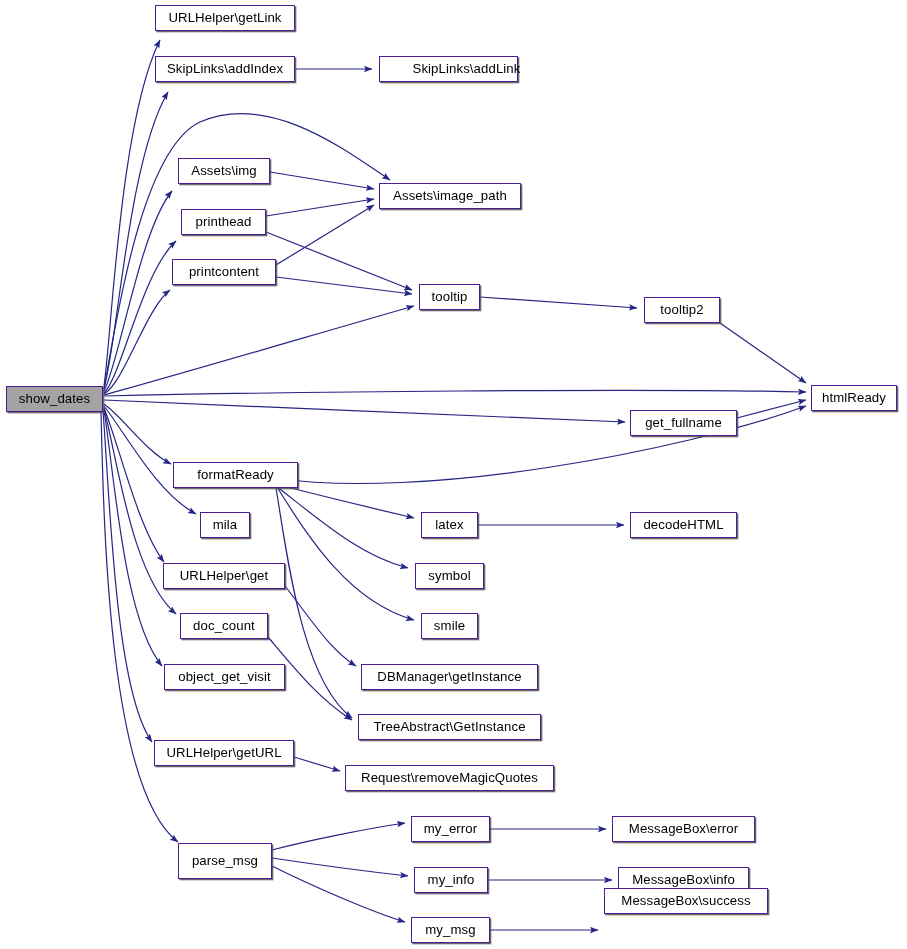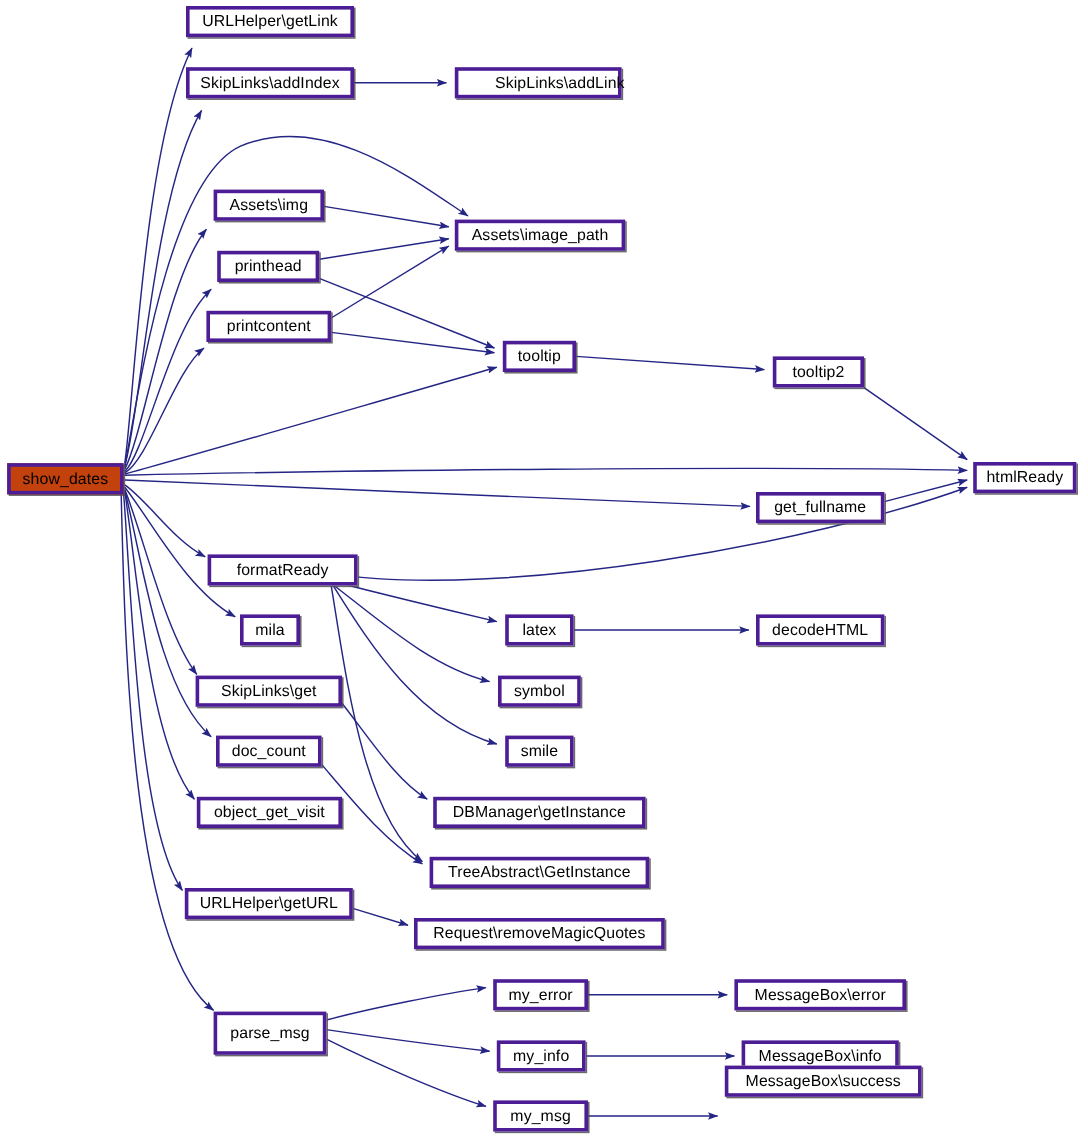--- a/index.html
+++ b/index.html
@@ -20,34 +20,34 @@
     position: absolute;
     left: 0;
     top: 0;
     width: 907px;
     height: 949px;
     pointer-events: none;
   }
   .gnode {
     position: absolute;
     box-sizing: border-box;
-    border: 3px solid #4c1d95;
+    border: 1px solid #4c1d95;
     background: #ffffff;
     color: #000000;
     font-size: 13.2px;
     line-height: 1;
     display: flex;
     align-items: center;
     justify-content: center;
     white-space: nowrap;
     box-shadow: 1.3px 1.3px 0 0 rgba(80,80,80,0.85);
     letter-spacing: 0.1px;
   }
   .gnode.highlight {
-    background: #c2410c;
+    background: #a3a3a3;
   }
   .gnode .nlabel {
     pointer-events: none;
   }
 </style>
 </head>
 <body>
 
 <div id="graph-root">
   <svg id="edge-layer" viewBox="0 0 907 949" xmlns="http://www.w3.org/2000/svg">
@@ -142,21 +142,21 @@
       <div class="gnode" style="left: 200px; top: 512px; width: 50px; height: 26px;">
         <span class="nlabel">mila</span>
       </div>
       <div class="gnode" style="left: 421px; top: 512px; width: 57px; height: 26px;">
         <span class="nlabel">latex</span>
       </div>
       <div class="gnode" style="left: 630px; top: 512px; width: 107px; height: 26px;">
         <span class="nlabel">decodeHTML</span>
       </div>
       <div class="gnode" style="left: 163px; top: 563px; width: 122px; height: 26px;">
-        <span class="nlabel">SkipLinks\get</span>
+        <span class="nlabel">URLHelper\get</span>
       </div>
       <div class="gnode" style="left: 415px; top: 563px; width: 69px; height: 26px;">
         <span class="nlabel">symbol</span>
       </div>
       <div class="gnode" style="left: 180px; top: 613px; width: 88px; height: 26px;">
         <span class="nlabel">doc_count</span>
       </div>
       <div class="gnode" style="left: 421px; top: 613px; width: 57px; height: 26px;">
         <span class="nlabel">smile</span>
       </div>

